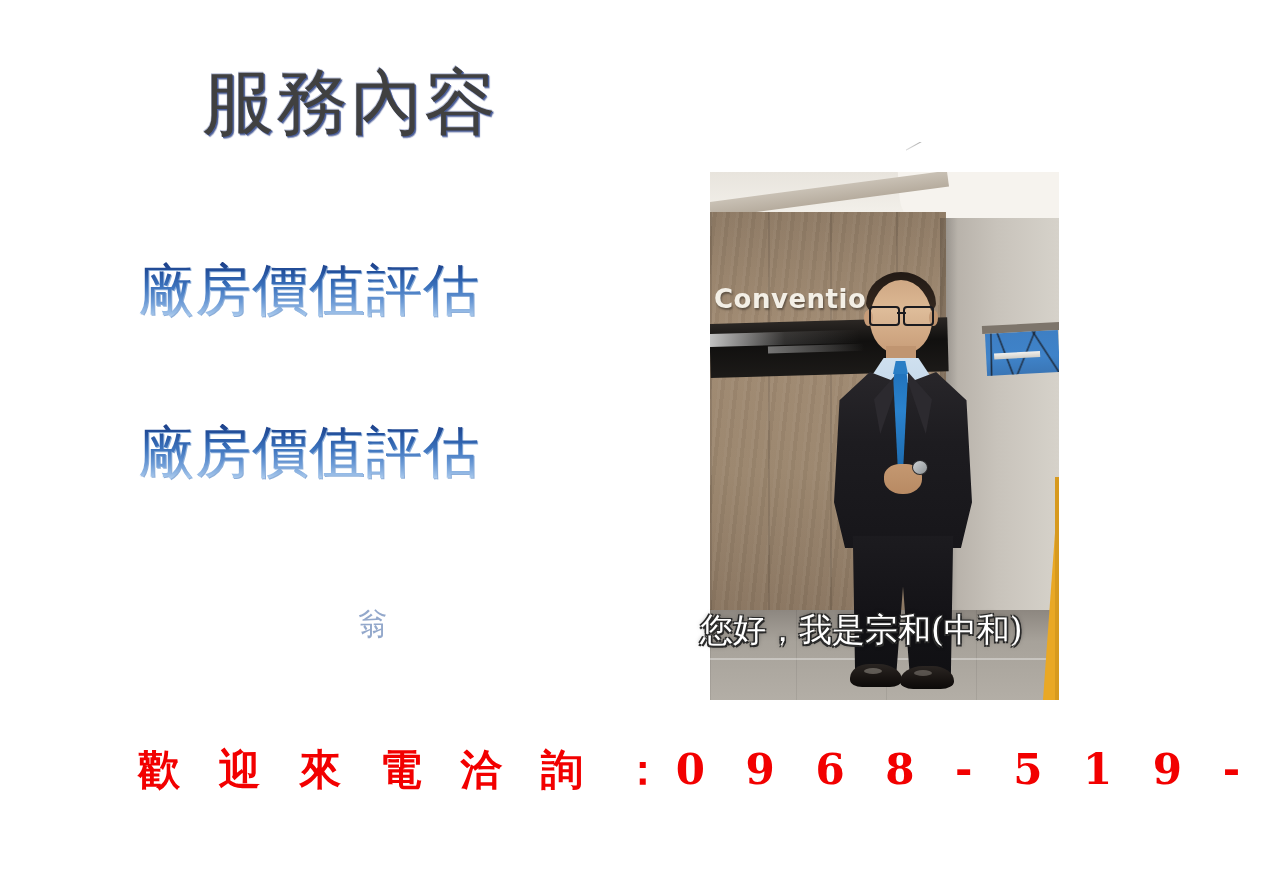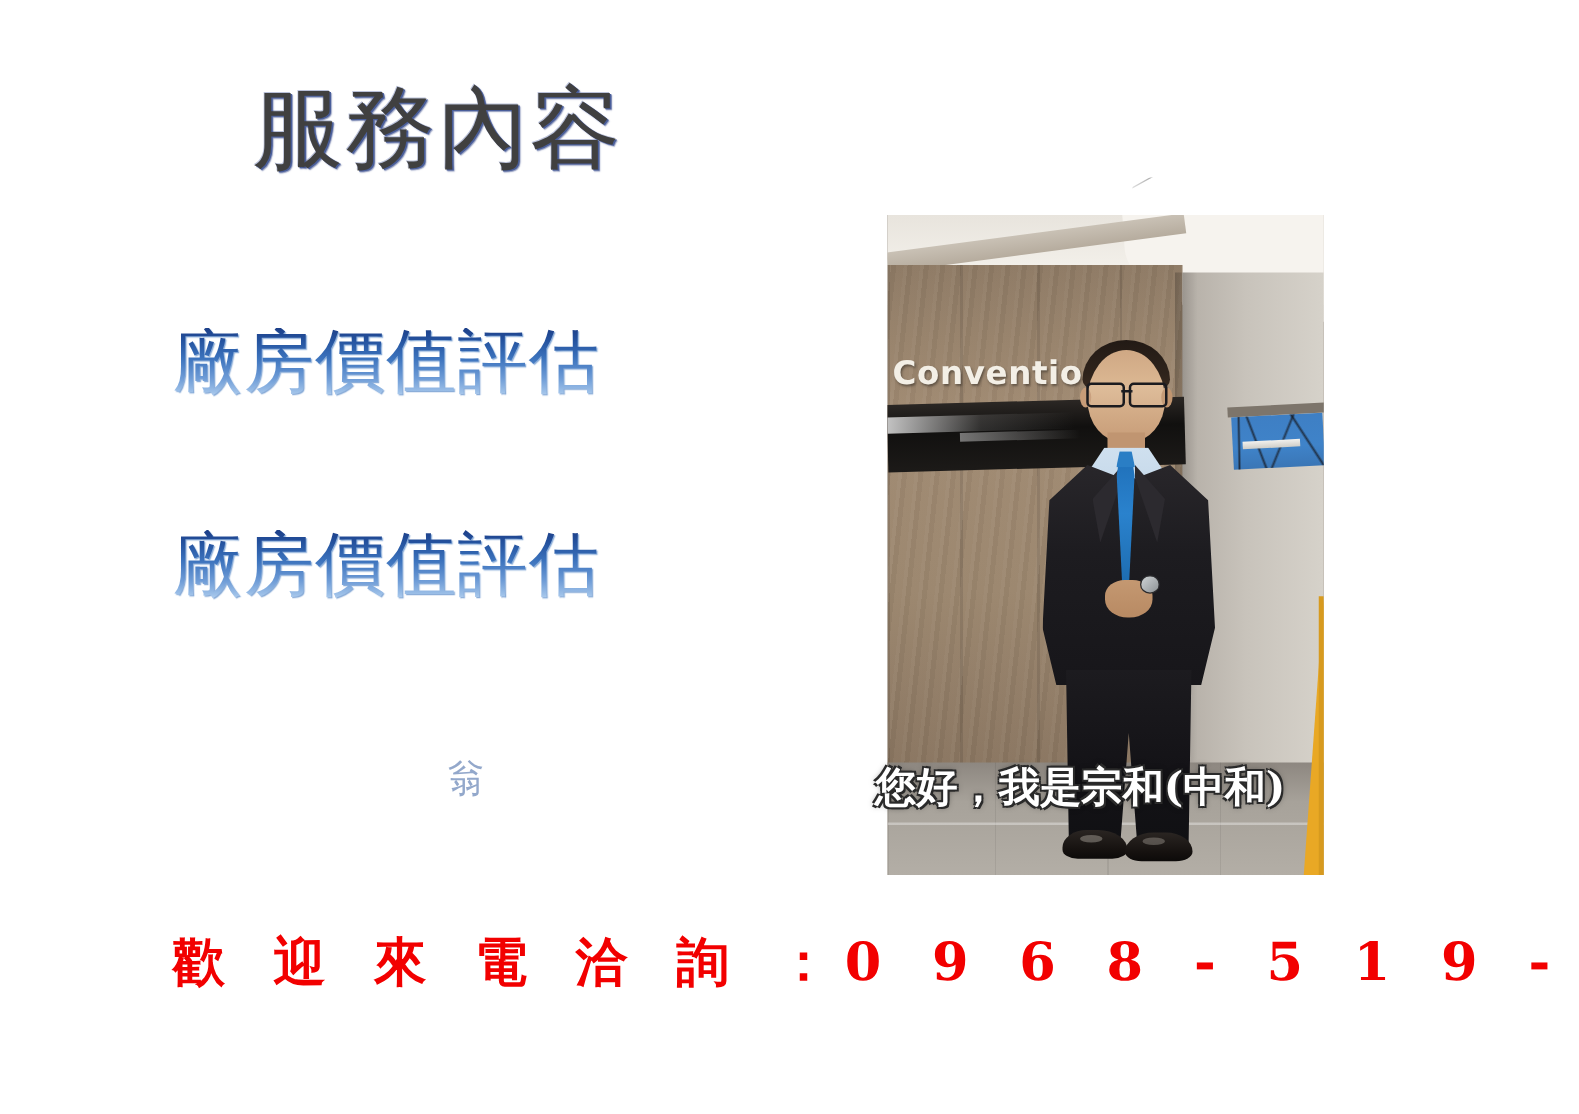--- a/index.html
+++ b/index.html
@@ -358,21 +358,21 @@
   }
   .pr-shoe-shine-l { position: absolute; left: 36px; top: 400px; width: 18px; height: 6px; border-radius: 50%; background: rgba(215,208,198,0.35); }
   .pr-shoe-shine-r { position: absolute; left: 86px; top: 402px; width: 18px; height: 6px; border-radius: 50%; background: rgba(215,208,198,0.30); }
 
   
   .photo-caption {
     position: absolute;
     left: 700px;
     top: 612px;
     font-family: "DejaVu Serif", "Liberation Serif", serif;
-    font-weight: bold;
+    font-weight: normal;
     font-size: 33px;
     line-height: 1.1;
     color: #ffffff;
     white-space: nowrap;
     text-shadow:
       -1.5px -1.5px 0 #2a2a2a,
        1.5px -1.5px 0 #2a2a2a,
       -1.5px  1.5px 0 #2a2a2a,
        1.5px  1.5px 0 #2a2a2a,
        0 0 5px rgba(0,0,0,0.6);

